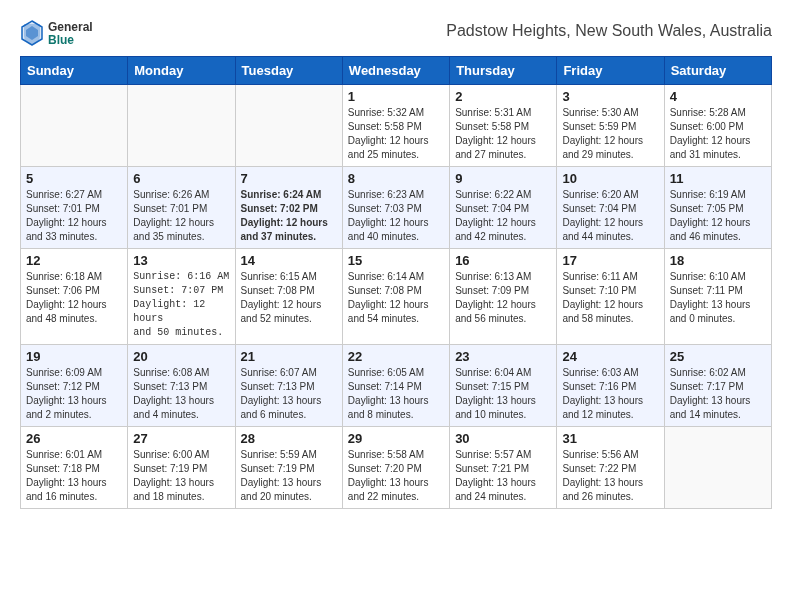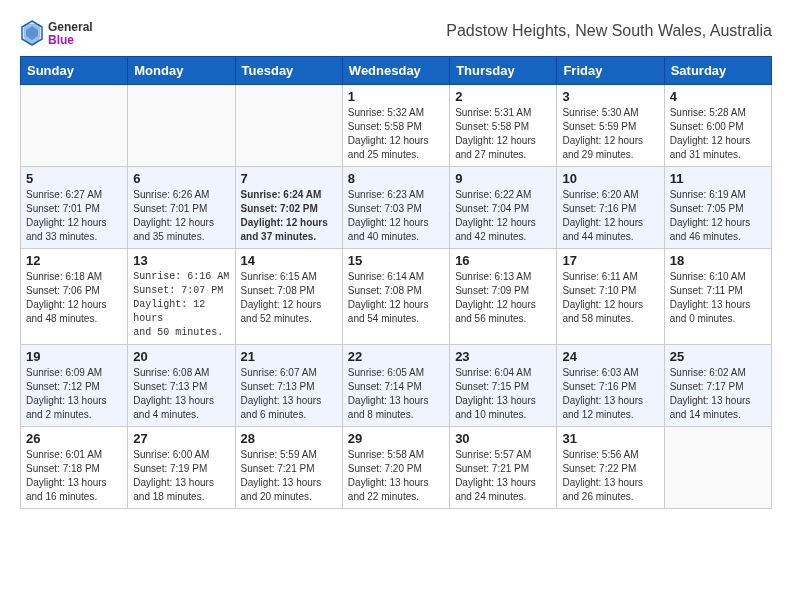--- a/index.html
+++ b/index.html
@@ -19,21 +19,21 @@
     .logo-area {
       display: flex;
       align-items: center;
     }
     .logo-text {
       font-size: 12px;
       font-weight: bold;
       line-height: 1.1;
     }
     .logo-general { color: #333; }
-    .logo-blue { color: #a21caf; }
+    .logo-blue { color: #0f766e; }
     .logo-icon {
       width: 24px;
       height: 28px;
       margin-right: 4px;
     }
     .title-area {
       text-align: right;
     }
     .month-title {
       font-size: 36px;
@@ -188,21 +188,21 @@
         <td>
           <div class="day-number">9</div>
           <div class="day-info" style="white-space: pre-line;">Sunrise: 6:22 AM
 Sunset: 7:04 PM
 Daylight: 12 hours
 and 42 minutes.</div>
         </td>
         <td>
           <div class="day-number">10</div>
           <div class="day-info" style="white-space: pre-line;">Sunrise: 6:20 AM
-Sunset: 7:16 PM
+Sunset: 7:04 PM
 Daylight: 12 hours
 and 44 minutes.</div>
         </td>
         <td>
           <div class="day-number">11</div>
           <div class="day-info" style="white-space: pre-line;">Sunrise: 6:19 AM
 Sunset: 7:05 PM
 Daylight: 12 hours
 and 46 minutes.</div>
         </td>
@@ -320,21 +320,21 @@
         <td>
           <div class="day-number">27</div>
           <div class="day-info" style="white-space: pre-line;">Sunrise: 6:00 AM
 Sunset: 7:19 PM
 Daylight: 13 hours
 and 18 minutes.</div>
         </td>
         <td>
           <div class="day-number">28</div>
           <div class="day-info" style="white-space: pre-line;">Sunrise: 5:59 AM
-Sunset: 7:21 PM
+Sunset: 7:19 PM
 Daylight: 13 hours
 and 20 minutes.</div>
         </td>
         <td>
           <div class="day-number">29</div>
           <div class="day-info" style="white-space: pre-line;">Sunrise: 5:58 AM
 Sunset: 7:20 PM
 Daylight: 13 hours
 and 22 minutes.</div>
         </td>

